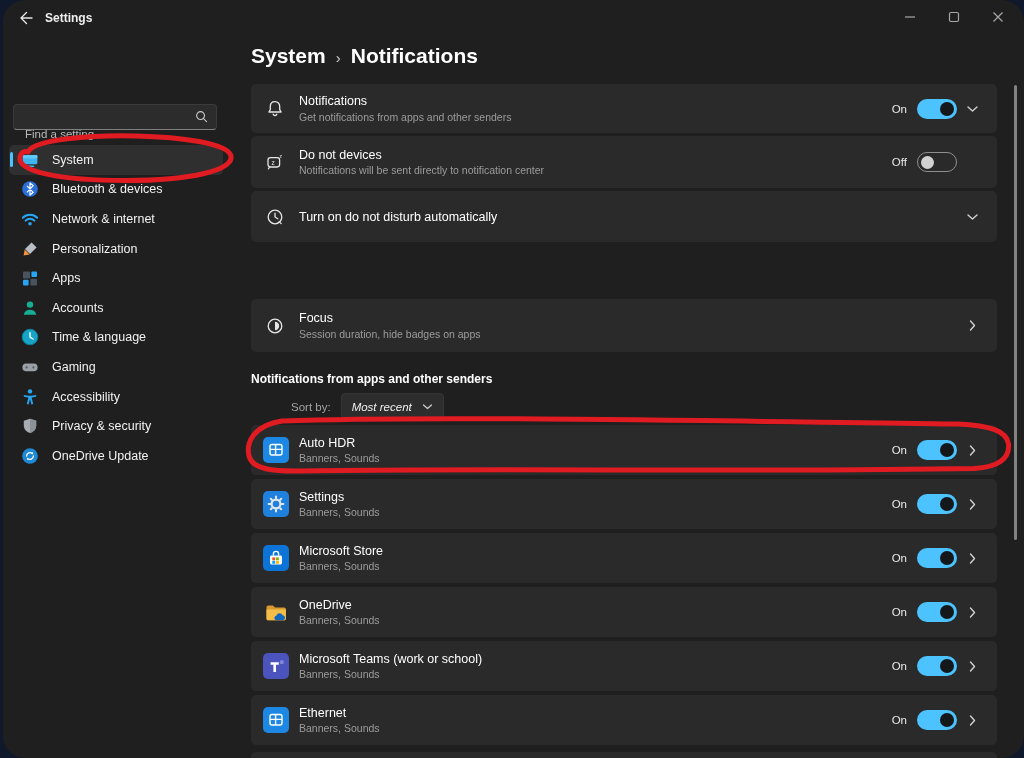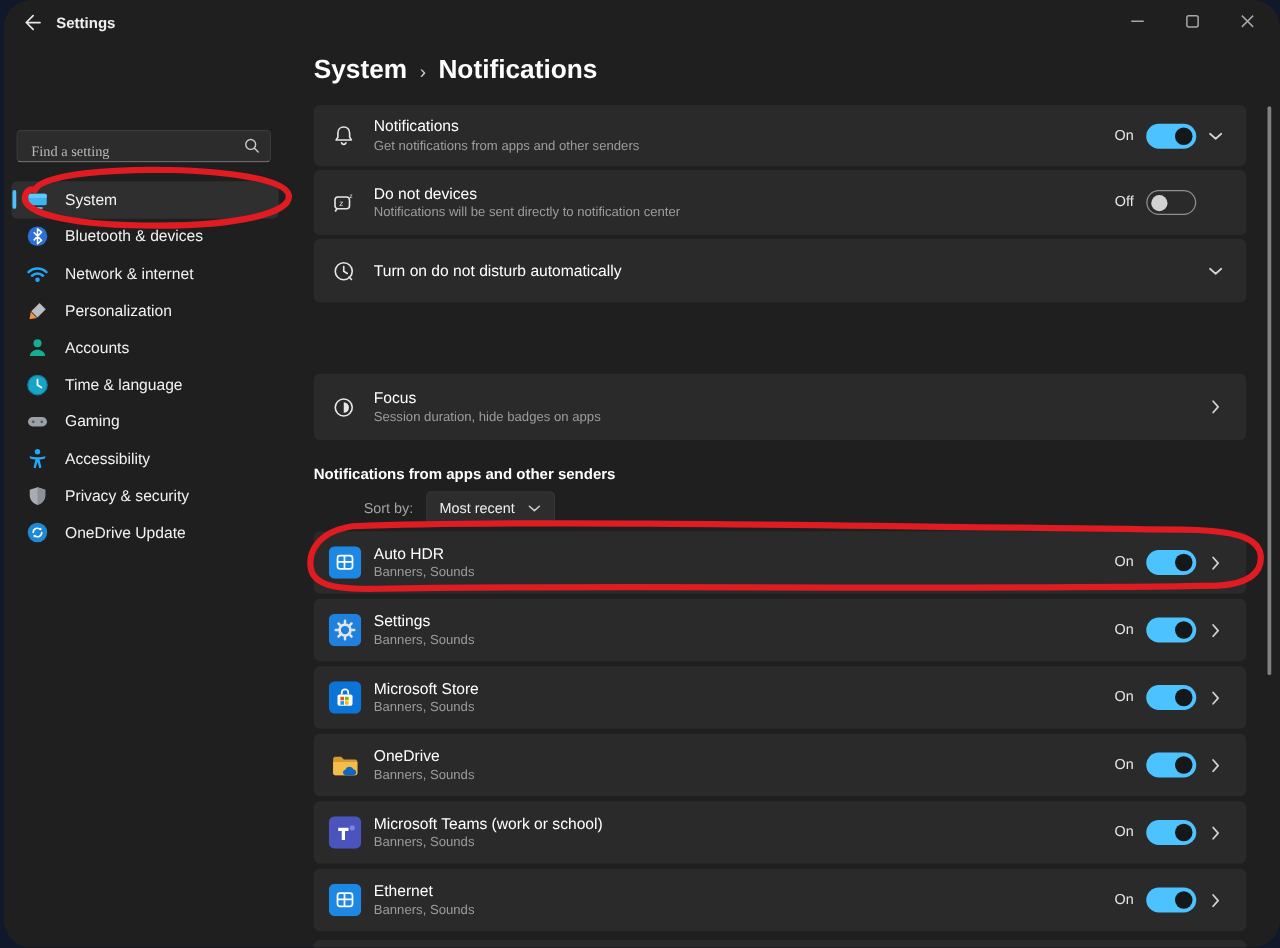--- a/index.html
+++ b/index.html
@@ -12,22 +12,22 @@
   
   .titlebar{position:absolute;left:0;top:0;width:100%;height:36px;}
   .back-btn{position:absolute;left:14px;top:9px;width:18px;height:18px;}
   .tb-title{position:absolute;left:42px;top:11px;font-size:12px;font-weight:700;color:#efefef;}
   .win-controls{position:absolute;right:4px;top:2px;display:flex;}
   .wc{width:44px;height:30px;display:flex;align-items:center;justify-content:center;}
 
   
   .search-box{position:absolute;left:10px;top:104px;width:202px;height:24px;background:#2c2c2c;
               border:1px solid #3b3b3b;border-bottom:1px solid #7f7f7f;border-radius:4px;}
-  .search-box input{position:absolute;left:9px;top:4px;width:160px;height:23px;background:transparent;border:none;outline:none;
-              color:#c9c9c9;font-size:11.5px;font-family:Liberation Serif, serif;}
+  .search-box input{position:absolute;left:9px;top:16px;width:160px;height:23px;background:transparent;border:none;outline:none;
+              color:#c9c9c9;font-size:11.5px;font-family:Liberation Sans, sans-serif;}
   .search-box input::placeholder{color:#b9b9b9;}
   .search-glyph{position:absolute;right:7px;top:4px;}
   .nav{position:absolute;left:6px;top:145px;width:220px;}
   .nav-item{position:relative;height:29.6px;display:flex;align-items:center;border-radius:5px;width:214px;}
   .nav-item.selected{background:#2f2f2f;}
   .nav-item.selected .accent-pill{position:absolute;left:1px;top:7px;width:3px;height:15px;border-radius:2px;background:#4cc2ff;}
   .nav-icon{width:20px;height:20px;margin-left:11px;flex:0 0 auto;}
   .nav-label{margin-left:12px;font-size:12.5px;color:#f2f2f2;white-space:nowrap;}
 
   
@@ -49,21 +49,21 @@
   .toggle{position:relative;width:40px;height:20px;border-radius:10px;box-sizing:border-box;}
   .toggle.on{background:#4cc2ff;}
   .toggle.on .knob{position:absolute;right:3px;top:3px;width:14px;height:14px;border-radius:50%;background:#15181b;}
   .toggle.off{background:transparent;border:1px solid #8f8f8f;}
   .toggle.off .knob{position:absolute;left:3px;top:2.5px;width:13px;height:13px;border-radius:50%;background:#d2d2d2;}
 
   .section-heading{position:absolute;left:248px;top:372px;font-size:12px;font-weight:700;color:#fff;}
   .sort-row{position:absolute;left:248px;top:393px;display:flex;align-items:center;margin-left:40px;}
   .sort-label{font-size:11.5px;color:#a3a3a3;}
   .sort-dd{margin-left:10px;height:26px;background:#2d2d2d;border:1px solid #353535;border-radius:4px;
-           display:flex;align-items:center;padding:0 10px;gap:10px;}
+           display:flex;align-items:center;padding:0 10px;gap:10px;font-style:italic;}
   .sort-value{font-size:11.5px;color:#f0f0f0;}
 
   .sliver{position:absolute;left:248px;top:752px;width:746px;height:8px;background:#2a2a2a;
           border-radius:5px 5px 0 0;}
 
   .scrollbar{position:absolute;left:1011px;top:85px;width:2.5px;height:455px;border-radius:2px;background:#9b9b9b;opacity:.8;}
 
   .annotations{position:absolute;left:0;top:0;width:1024px;height:758px;pointer-events:none;z-index:50;}
 </style>
 </head>
@@ -136,20 +136,29 @@
     </div>
 
     <div class="nav-item">
       <svg class="nav-icon" viewBox="0 0 20 20">
         <path d="M11.6 3.4l5 5-6.6 6.6-5-5z" fill="#b9bec4"></path>
         <path d="M4.6 10.4l5 5-6 1z" fill="#f2923b"></path>
       </svg>
       <span class="nav-label">Personalization</span>
     </div>
 
+    <div class="nav-item">
+      <svg class="nav-icon" viewBox="0 0 20 20">
+        <rect x="3" y="3.4" width="7" height="7" rx="1.2" fill="#49525d"></rect>
+        <rect x="11.4" y="3.4" width="5.6" height="5.6" rx="1" fill="#27a6f5"></rect>
+        <rect x="3" y="11.8" width="5.6" height="5.6" rx="1" fill="#27a6f5"></rect>
+        <rect x="10.4" y="10.8" width="6.6" height="6.6" rx="1.2" fill="#49525d"></rect>
+      </svg>
+      <span class="nav-label">Apps</span>
+    </div>
 
     <div class="nav-item">
       <svg class="nav-icon" viewBox="0 0 20 20">
         <circle cx="10" cy="6.6" r="3.2" fill="#15ae93"></circle>
         <path d="M3.8 16.8c.5-3.2 3-5 6.2-5s5.7 1.8 6.2 5z" fill="#15ae93"></path>
       </svg>
       <span class="nav-label">Accounts</span>
     </div>
 
     <div class="nav-item">

